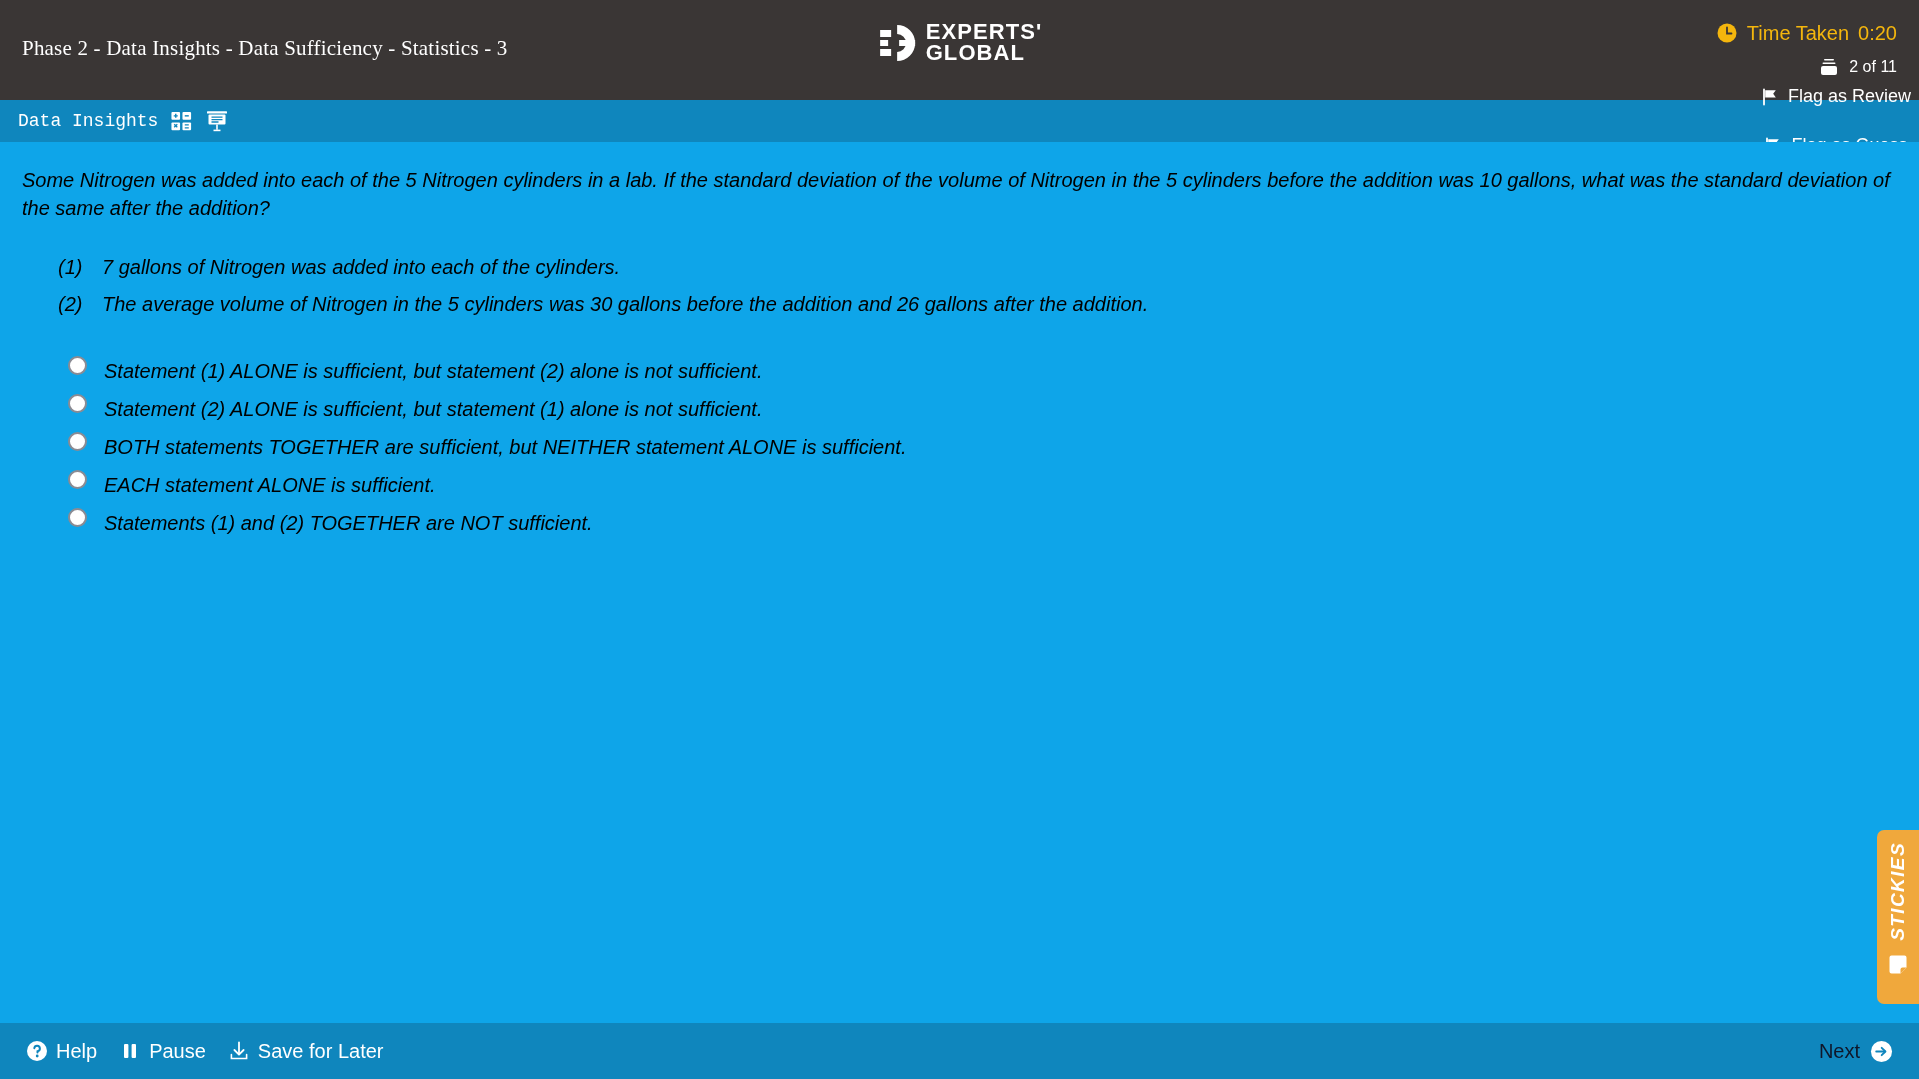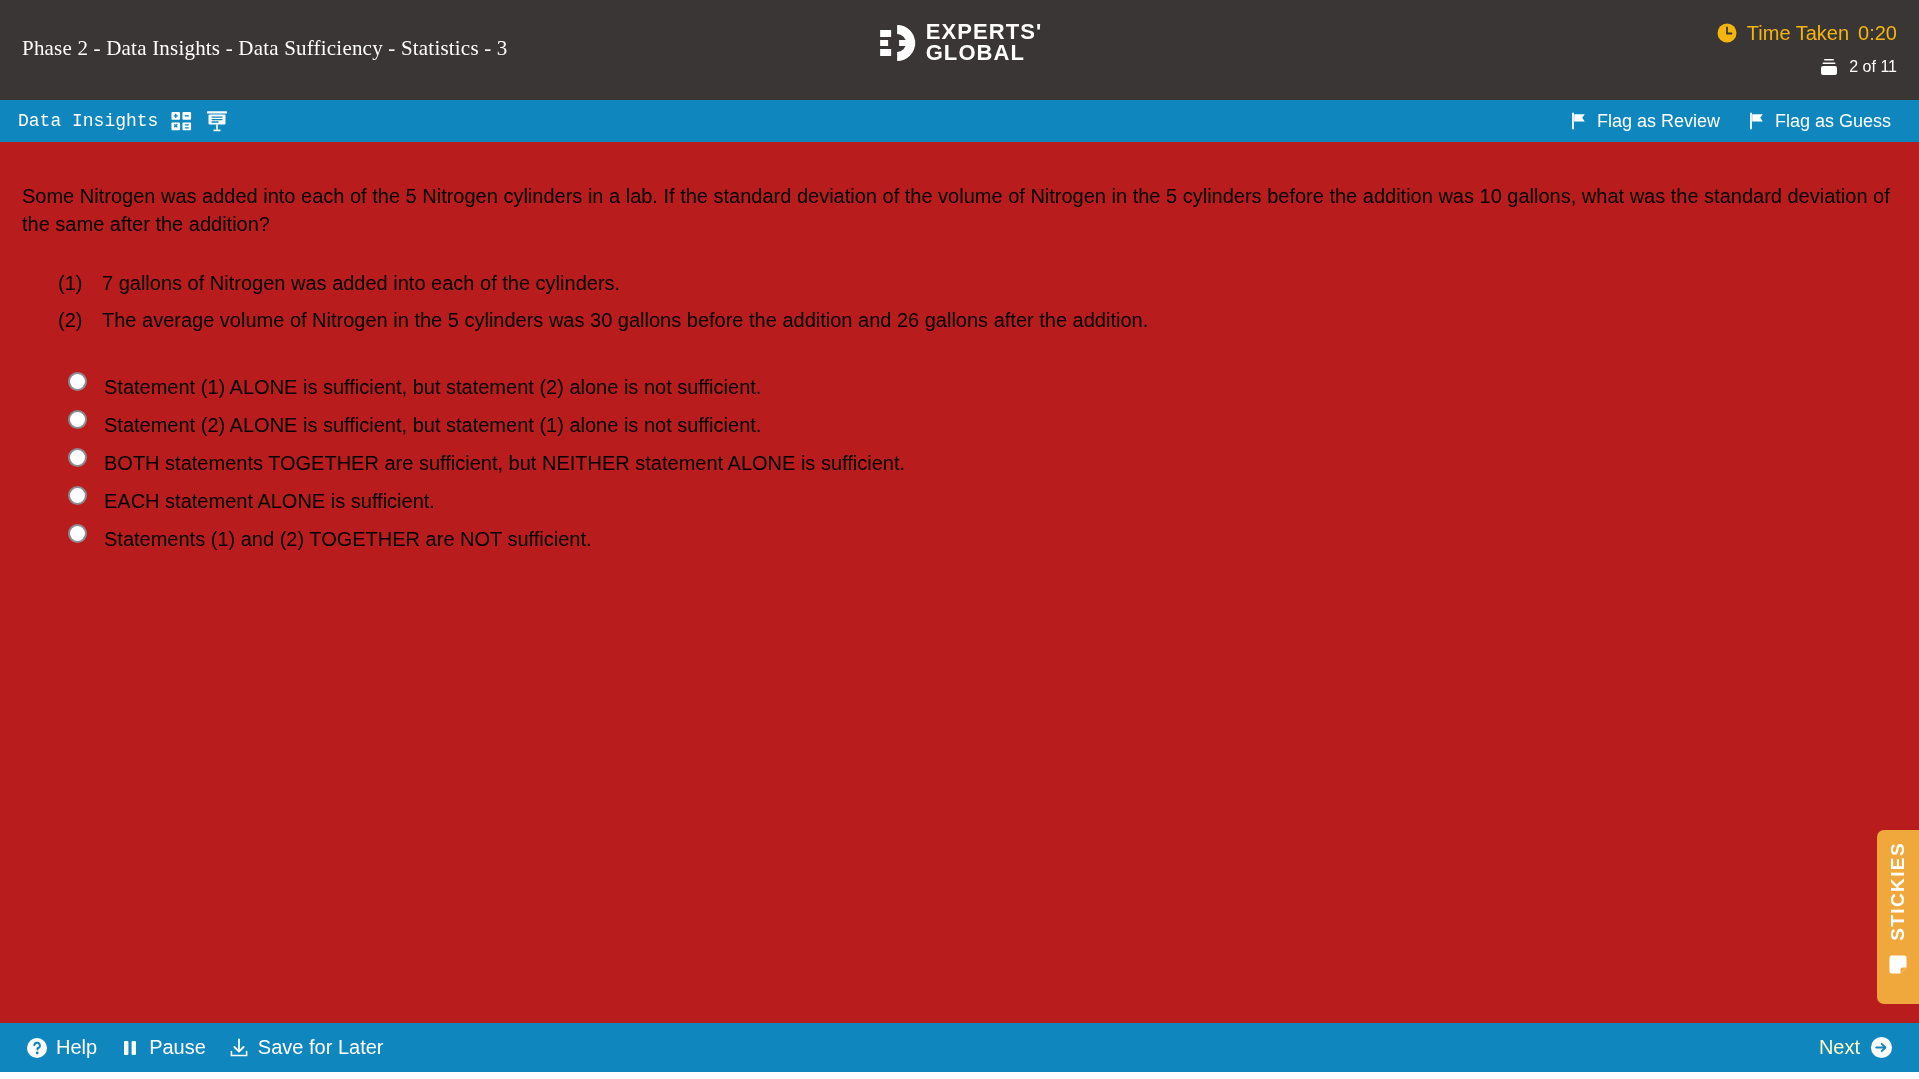--- a/index.html
+++ b/index.html
@@ -89,40 +89,42 @@
     font-family: Liberation Mono, monospace;
   }
   .nav-section-label { font-size: 18px; color: #ffffff; }
   .calc-icon { width: 23px; height: 23px; display: block; }
   .board-icon { width: 24px; height: 24px; display: block; }
   .nav-right {
     margin-left: auto;
     display: flex;
     align-items: center;
     gap: 28px;
-    padding-right: 28px;
+    padding-right: 8px;
+    flex-direction: column;
   }
   .flag-btn {
     display: flex;
     align-items: center;
     gap: 9px;
     font-size: 18px;
     color: #ffffff;
     cursor: pointer;
     white-space: nowrap;
   }
   .flag-icon { width: 18px; height: 18px; display: block; }
 
   
   .content {
     position: relative;
     height: calc(1079px - 100px - 42px - 56px);
-    background: #b91c1c;
-    padding: 40px 22px 0 22px;
+    background: #0ea5e9;
+    padding: 24px 22px 0 22px;
     overflow: hidden;
+    font-style: italic;
   }
   .question-text {
     font-size: 20px;
     color: #000000;
     line-height: 1.42;
     max-width: 1880px;
   }
   .statements { margin-top: 30px; padding-left: 36px; }
   .statement-row {
     display: flex;
@@ -184,21 +186,21 @@
   .sticky-icon {
     width: 24px;
     height: 24px;
     margin-top: 12px;
     display: block;
   }
 
   
   .footer {
     position: relative;
-    height: 49px;
+    height: 56px;
     background: #0f86bd;
     display: flex;
     align-items: center;
     color: #ffffff;
   }
   .footer-left {
     display: flex;
     align-items: center;
     gap: 22px;
     padding-left: 26px;
@@ -215,21 +217,21 @@
   .help-icon, .pause-icon, .save-icon { width: 22px; height: 22px; display: block; }
   .footer-right {
     margin-left: auto;
     padding-right: 26px;
   }
   .next-btn {
     display: flex;
     align-items: center;
     gap: 10px;
     font-size: 20px;
-    color: #fef9c3;
+    color: #0f172a;
     cursor: pointer;
   }
   .next-icon { width: 23px; height: 23px; display: block; }
 </style>
 </head>
 <body>
 
 <div class="topbar">
 
   <div class="topbar-title">Phase 2 - Data Insights - Data Sufficiency - Statistics - 3</div>

